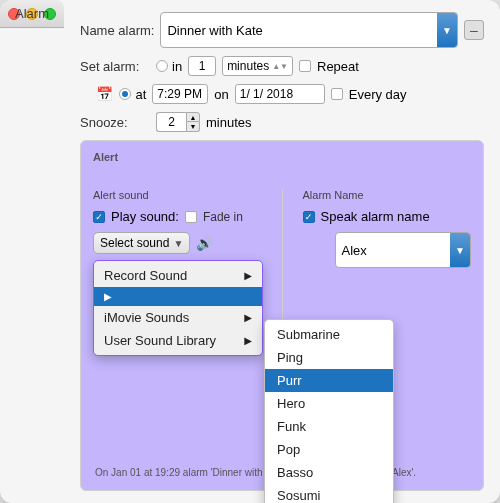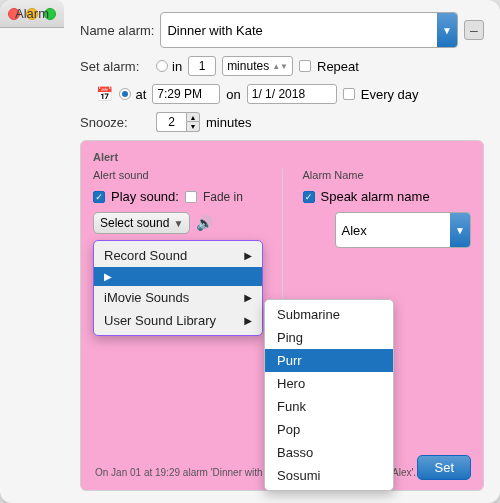--- a/index.html
+++ b/index.html
@@ -224,26 +224,26 @@
     }
 
     .snooze-stepper-btn:last-child {
       border-radius: 0 0 3px 0;
       border-top: none;
     }
 
     .alert-box {
       border: 1px solid #d0d0d0;
       border-radius: 6px;
-      background: #f9a8d4;
+      background: #c4b5fd;
       padding: 10px 12px;
       flex: 1;
       display: flex;
       flex-direction: column;
-      gap: 6px;
+      gap: 26px;
       position: relative;
       justify-content: space-between;
     }
 
     .alert-title {
       font-size: 11px;
       font-weight: 600;
       color: #555;
     }
 
@@ -497,21 +497,21 @@
       <div class="checkbox"></div>
       <span>Repeat</span>
     </div>
 
     <div class="date-row">
       <span class="cal-icon">📅</span>
       <div class="radio-group">
         <div class="radio-btn selected"></div>
         <span>at</span>
       </div>
-      <div class="select-box" style="width:68px;text-align:center;">
+      <div class="select-box" style="width:56px;text-align:center;">
         <span>7:29 PM</span>
       </div>
       <span>on</span>
       <div class="select-box" style="width:90px;">
         <span>1/ 1/ 2018</span>
       </div>
       <div class="checkbox"></div>
       <span>Every day</span>
     </div>
 
@@ -593,17 +593,16 @@
             <div class="name-select-wrapper" style="width:100px;">
               <span class="name-select-text">Alex</span>
               <div class="name-select-arrow">▼</div>
             </div>
           </div>
         </div>
       </div>
 
       <div class="bottom-text">On Jan 01 at 19:29 alarm 'Dinner with Kate' will be spoke by voice 'Alex'.</div>
 
-      <button class="set-btn">Set</button>
     </div>
 
   </div>
 </div>
 
 </body></html>

